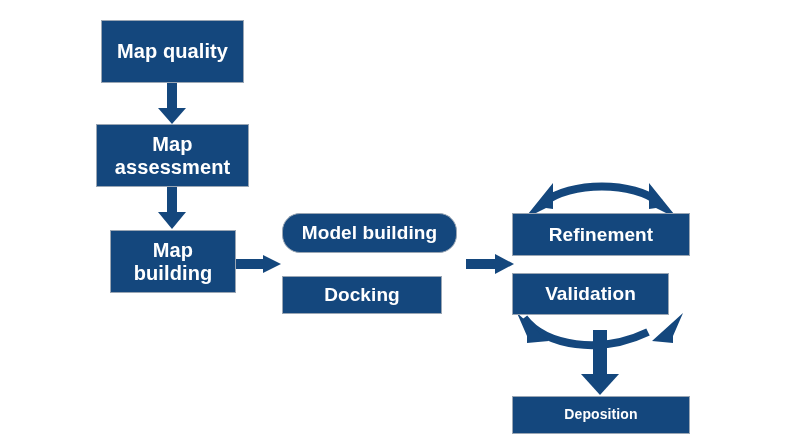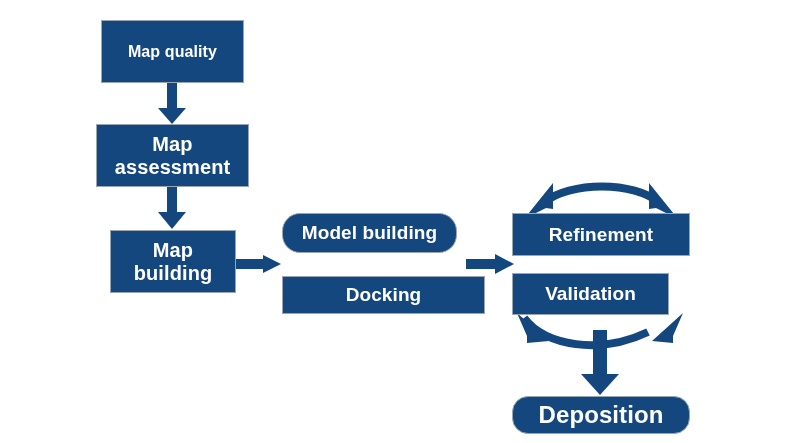--- a/index.html
+++ b/index.html
@@ -30,28 +30,28 @@
     text-align: center;
     line-height: 1.12;
     font-weight: 600;
     letter-spacing: 0.1px;
     z-index: 3;
     user-select: none;
   }
   .node span { display: block; width: 100%; }
 
   
-  #node-map-quality      { left:101px; top:20px;  width:143px; height:63px;  font-size:16px; }
+  #node-map-quality      { left:101px; top:20px;  width:143px; height:63px;  font-size:20px; }
   #node-map-improvement  { left:96px;  top:124px; width:153px; height:63px;  font-size:20px; }
   #node-map-symmetry     { left:110px; top:230px; width:126px; height:63px;  font-size:20px; }
   #node-model-building   { left:282px; top:213px; width:175px; height:40px;  font-size:19px;border-radius:18px; }
-  #node-docking          { left:282px; top:276px; width:203px; height:38px;  font-size:19px; }
+  #node-docking          { left:282px; top:276px; width:160px; height:38px;  font-size:19px; }
   #node-refinement       { left:512px; top:213px; width:178px; height:43px;  font-size:19px; }
   #node-validation       { left:512px; top:273px; width:157px; height:42px;  font-size:19px; }
-  #node-deposition       { left:512px; top:396px; width:178px; height:38px;  font-size:24px;border-radius:16px; }
+  #node-deposition       { left:512px; top:396px; width:178px; height:38px;  font-size:14px; }
 
   
   #arrows {
     position: absolute;
     left: 0; top: 0;
     width: 800px; height: 443px;
     z-index: 1;
     pointer-events: none;
   }
   .arrow-stroke {

